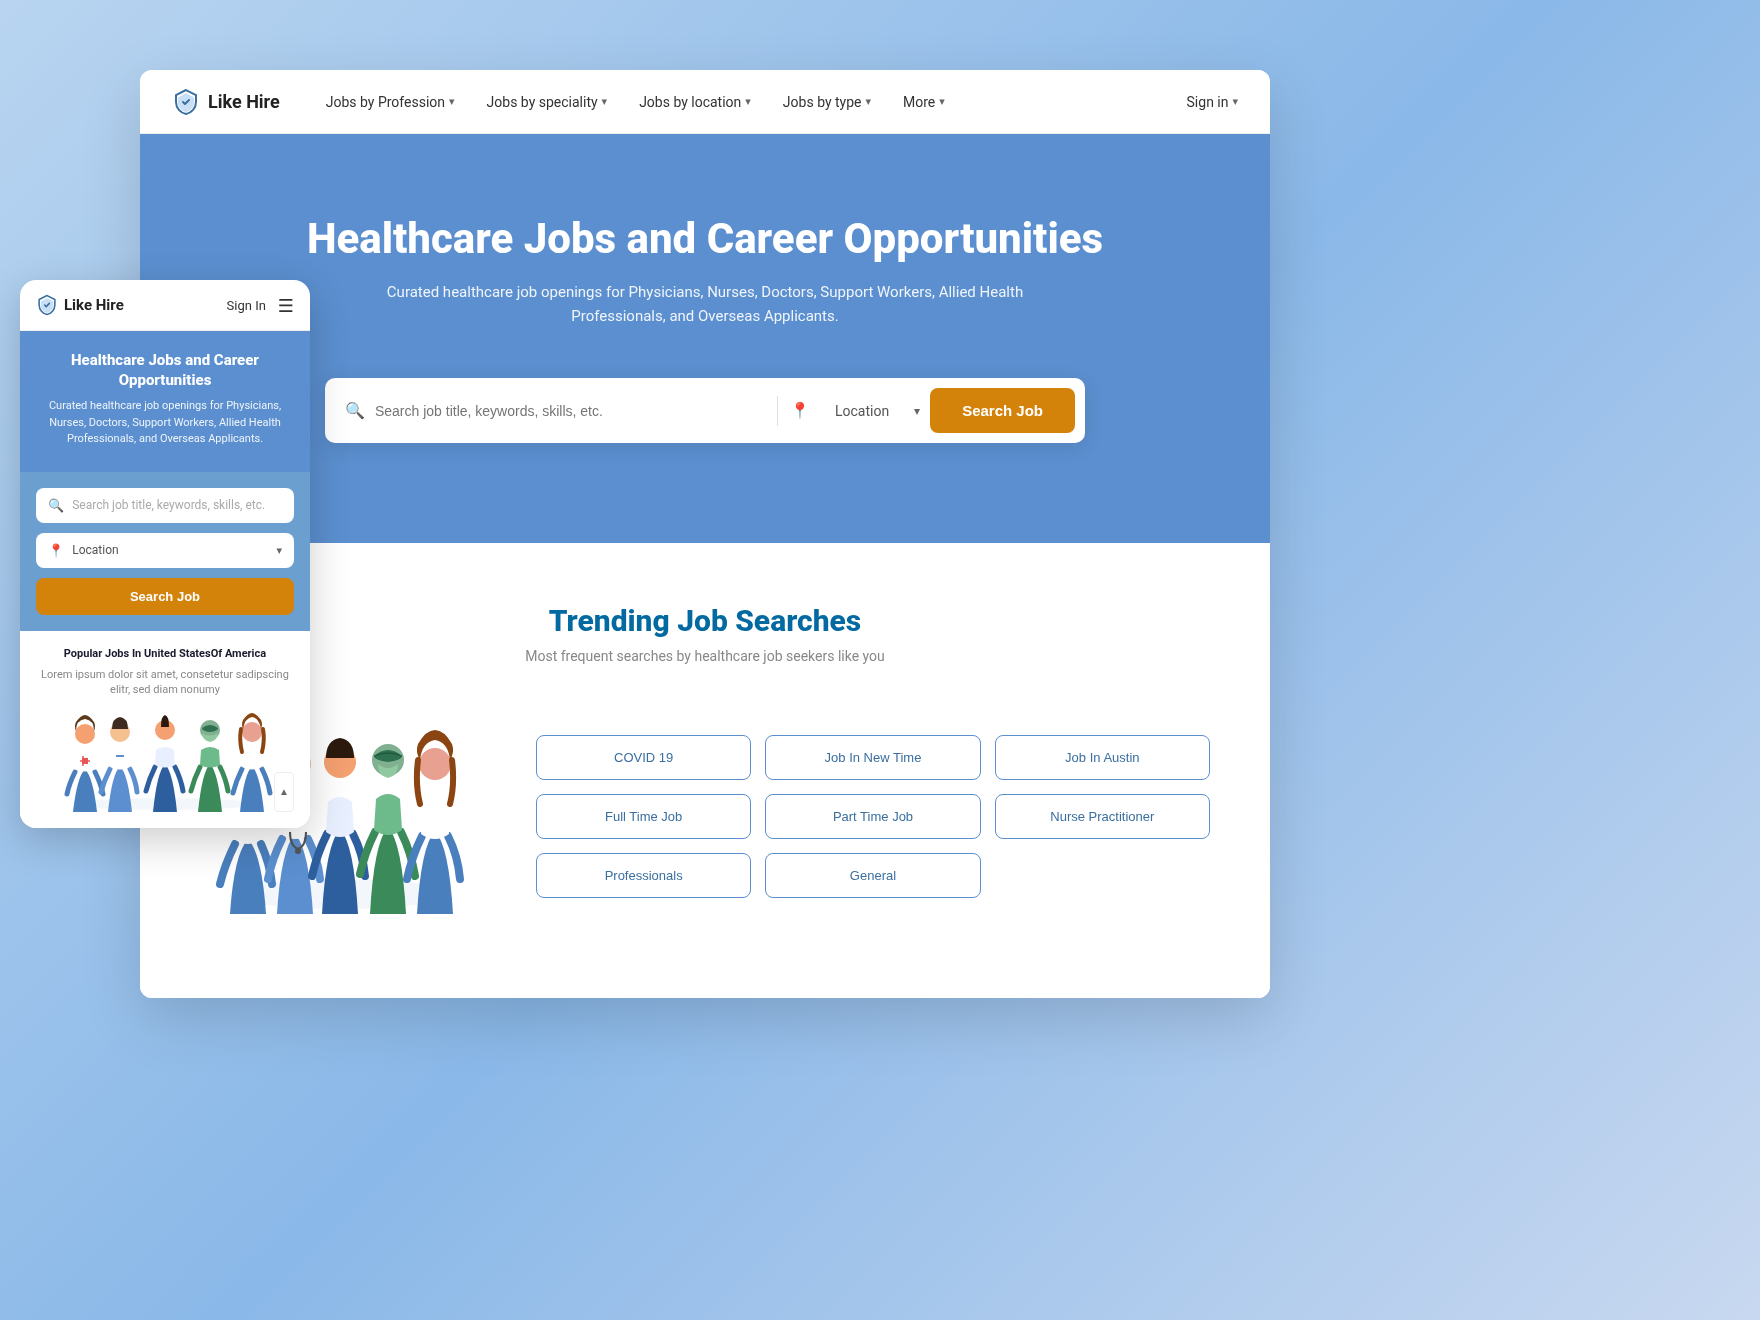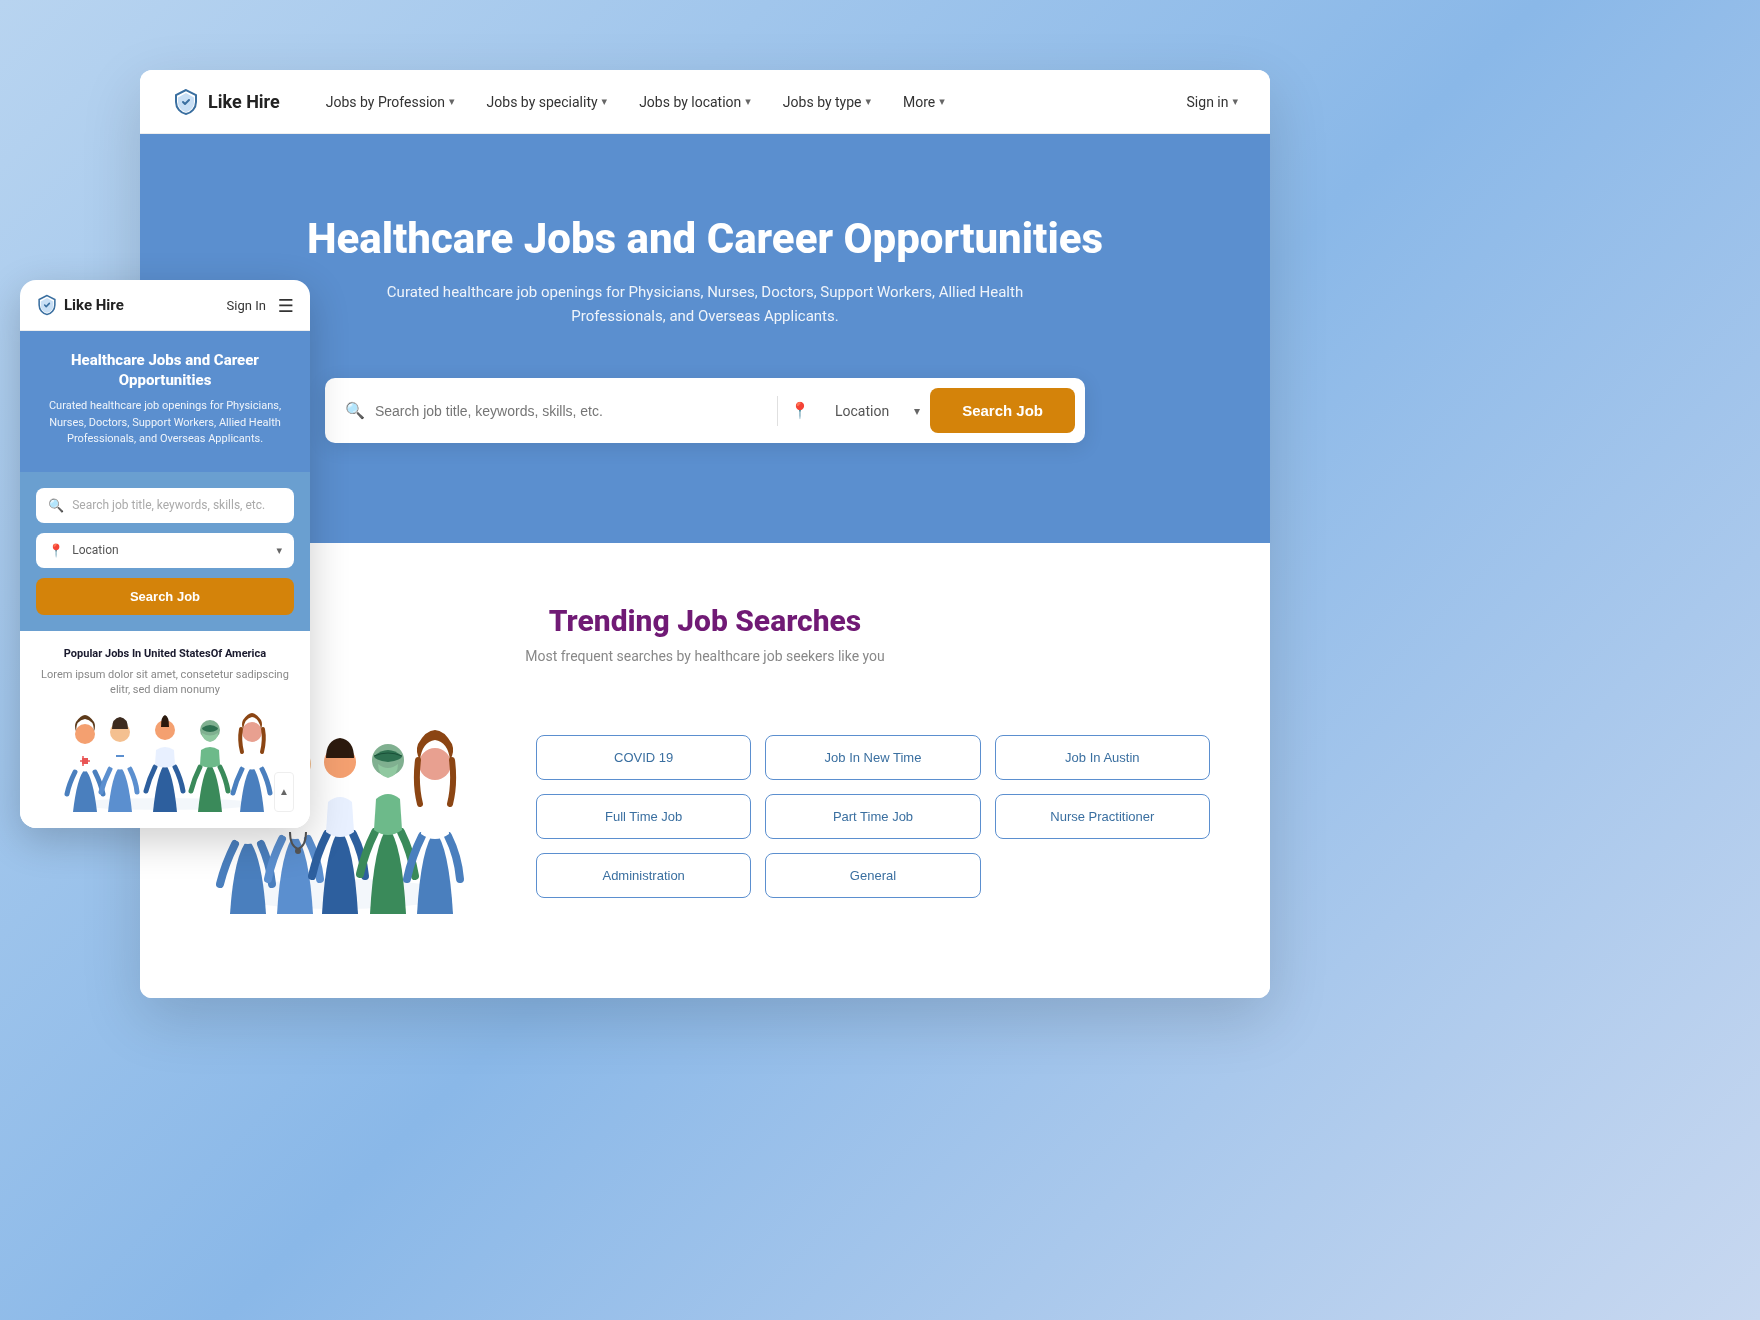--- a/index.html
+++ b/index.html
@@ -156,21 +156,21 @@
     }
 
     
     .trending-section {
       background: #fff;
       padding: 60px 60px 80px;
     }
     .trending-title {
       font-size: 30px;
       font-weight: 800;
-      color: #701a75;
+      color: #0369a1;
       text-align: center;
       margin-bottom: 10px;
     }
     .trending-subtitle {
       font-size: 14px;
       color: #888;
       text-align: center;
       margin-bottom: 50px;
     }
     .trending-content {
@@ -486,21 +486,21 @@
         </svg>
       </div>
 
       <div class="tags-grid">
         <button class="tag-btn">COVID 19</button>
         <button class="tag-btn">Job In New Time</button>
         <button class="tag-btn">Job In Austin</button>
         <button class="tag-btn">Full Time Job</button>
         <button class="tag-btn">Part Time Job</button>
         <button class="tag-btn">Nurse Practitioner</button>
-        <button class="tag-btn">Administration</button>
+        <button class="tag-btn">Professionals</button>
         <button class="tag-btn">General</button>
       </div>
     </div>
   </div>
 
 </div>
 
 <div class="mobile-container">
 
   <div class="mobile-navbar">

